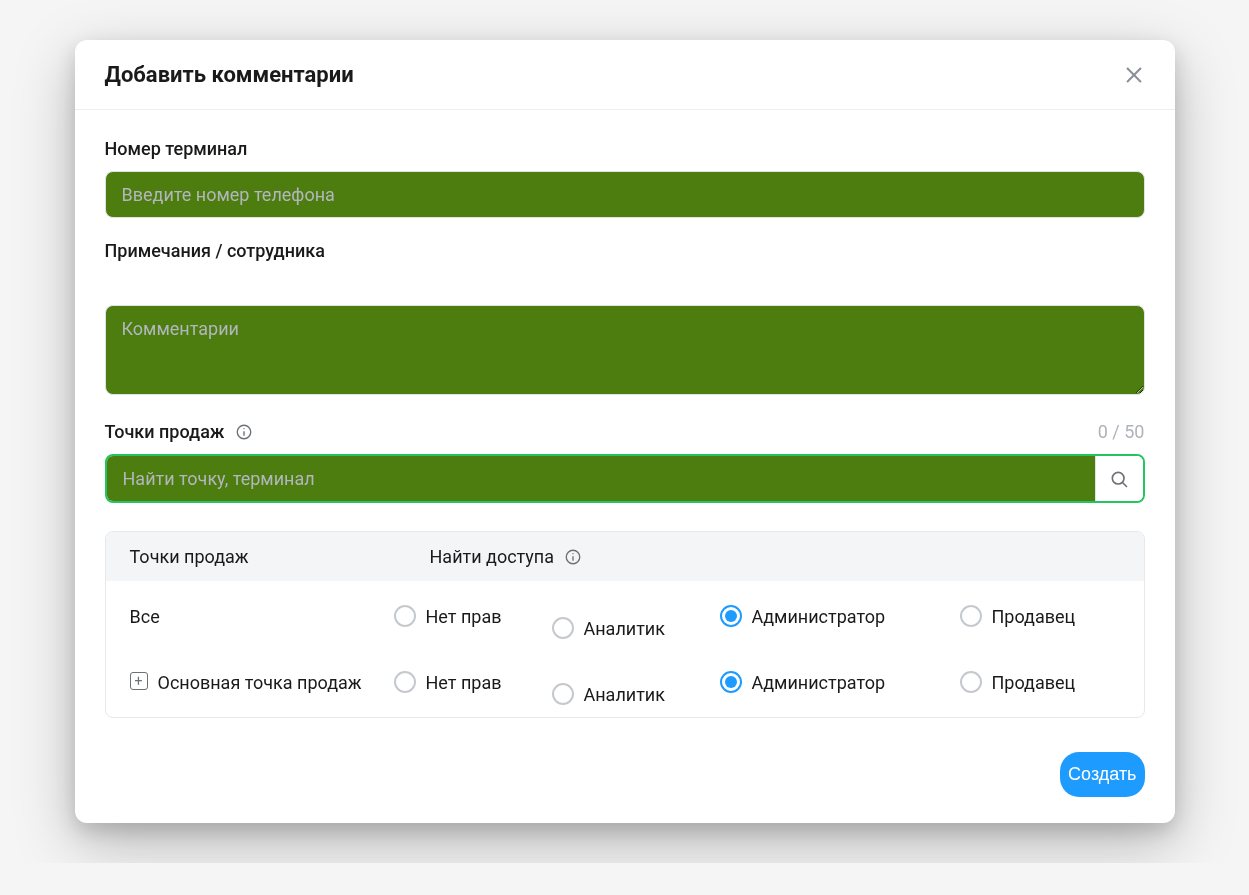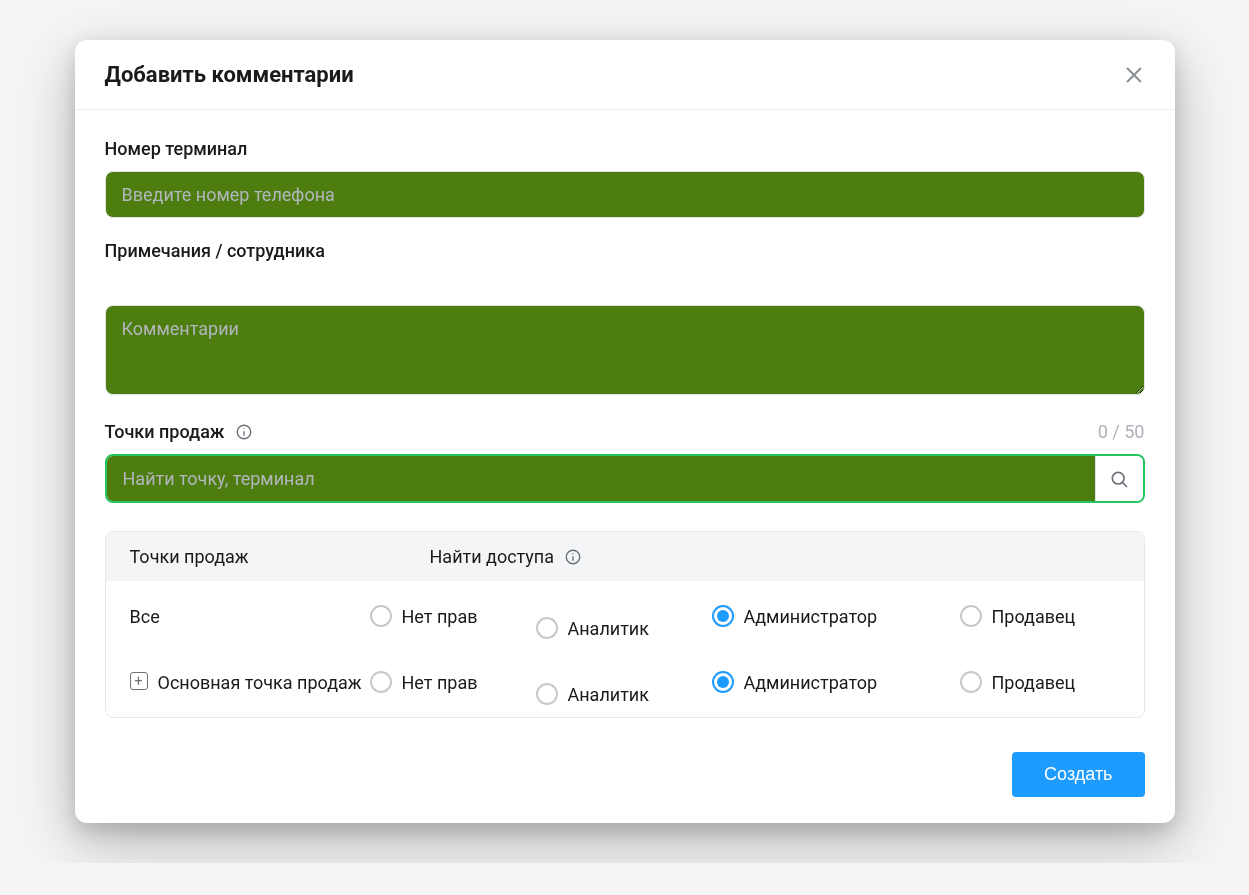--- a/index.html
+++ b/index.html
@@ -134,21 +134,21 @@
       border-radius: 3px;
       color: #6b7177;
       font-size: 14px;
       line-height: 1;
       cursor: pointer;
     }
     .tcell-roles {
       flex: 1;
       display: flex;
       align-items: center;
-      gap: 16px;
+      gap: 8px;
     }
     .radio-opt {
       display: inline-flex;
       align-items: center;
       gap: 10px;
       cursor: pointer;
       font-size: 18px;
       color: #1a1a1a;
     }
     .radio-opt.r0 { width: 150px; }
@@ -173,22 +173,22 @@
     }
     .modal-footer {
       display: flex;
       justify-content: flex-end;
       margin-top: 34px;
     }
     .btn-primary {
       background: #1e9bff;
       color: #fff;
       border: none;
-      border-radius: 4px;
-      padding: 12px 32px;
+      border-radius: 19px;
+      padding: 12px 8px;
       font-size: 18px;
       cursor: pointer;
     }
   </style>
 </head>
 <body>
 
 <div class="modal">
   <div class="modal-header">
     <div class="modal-title">Добавить комментарии</div>

